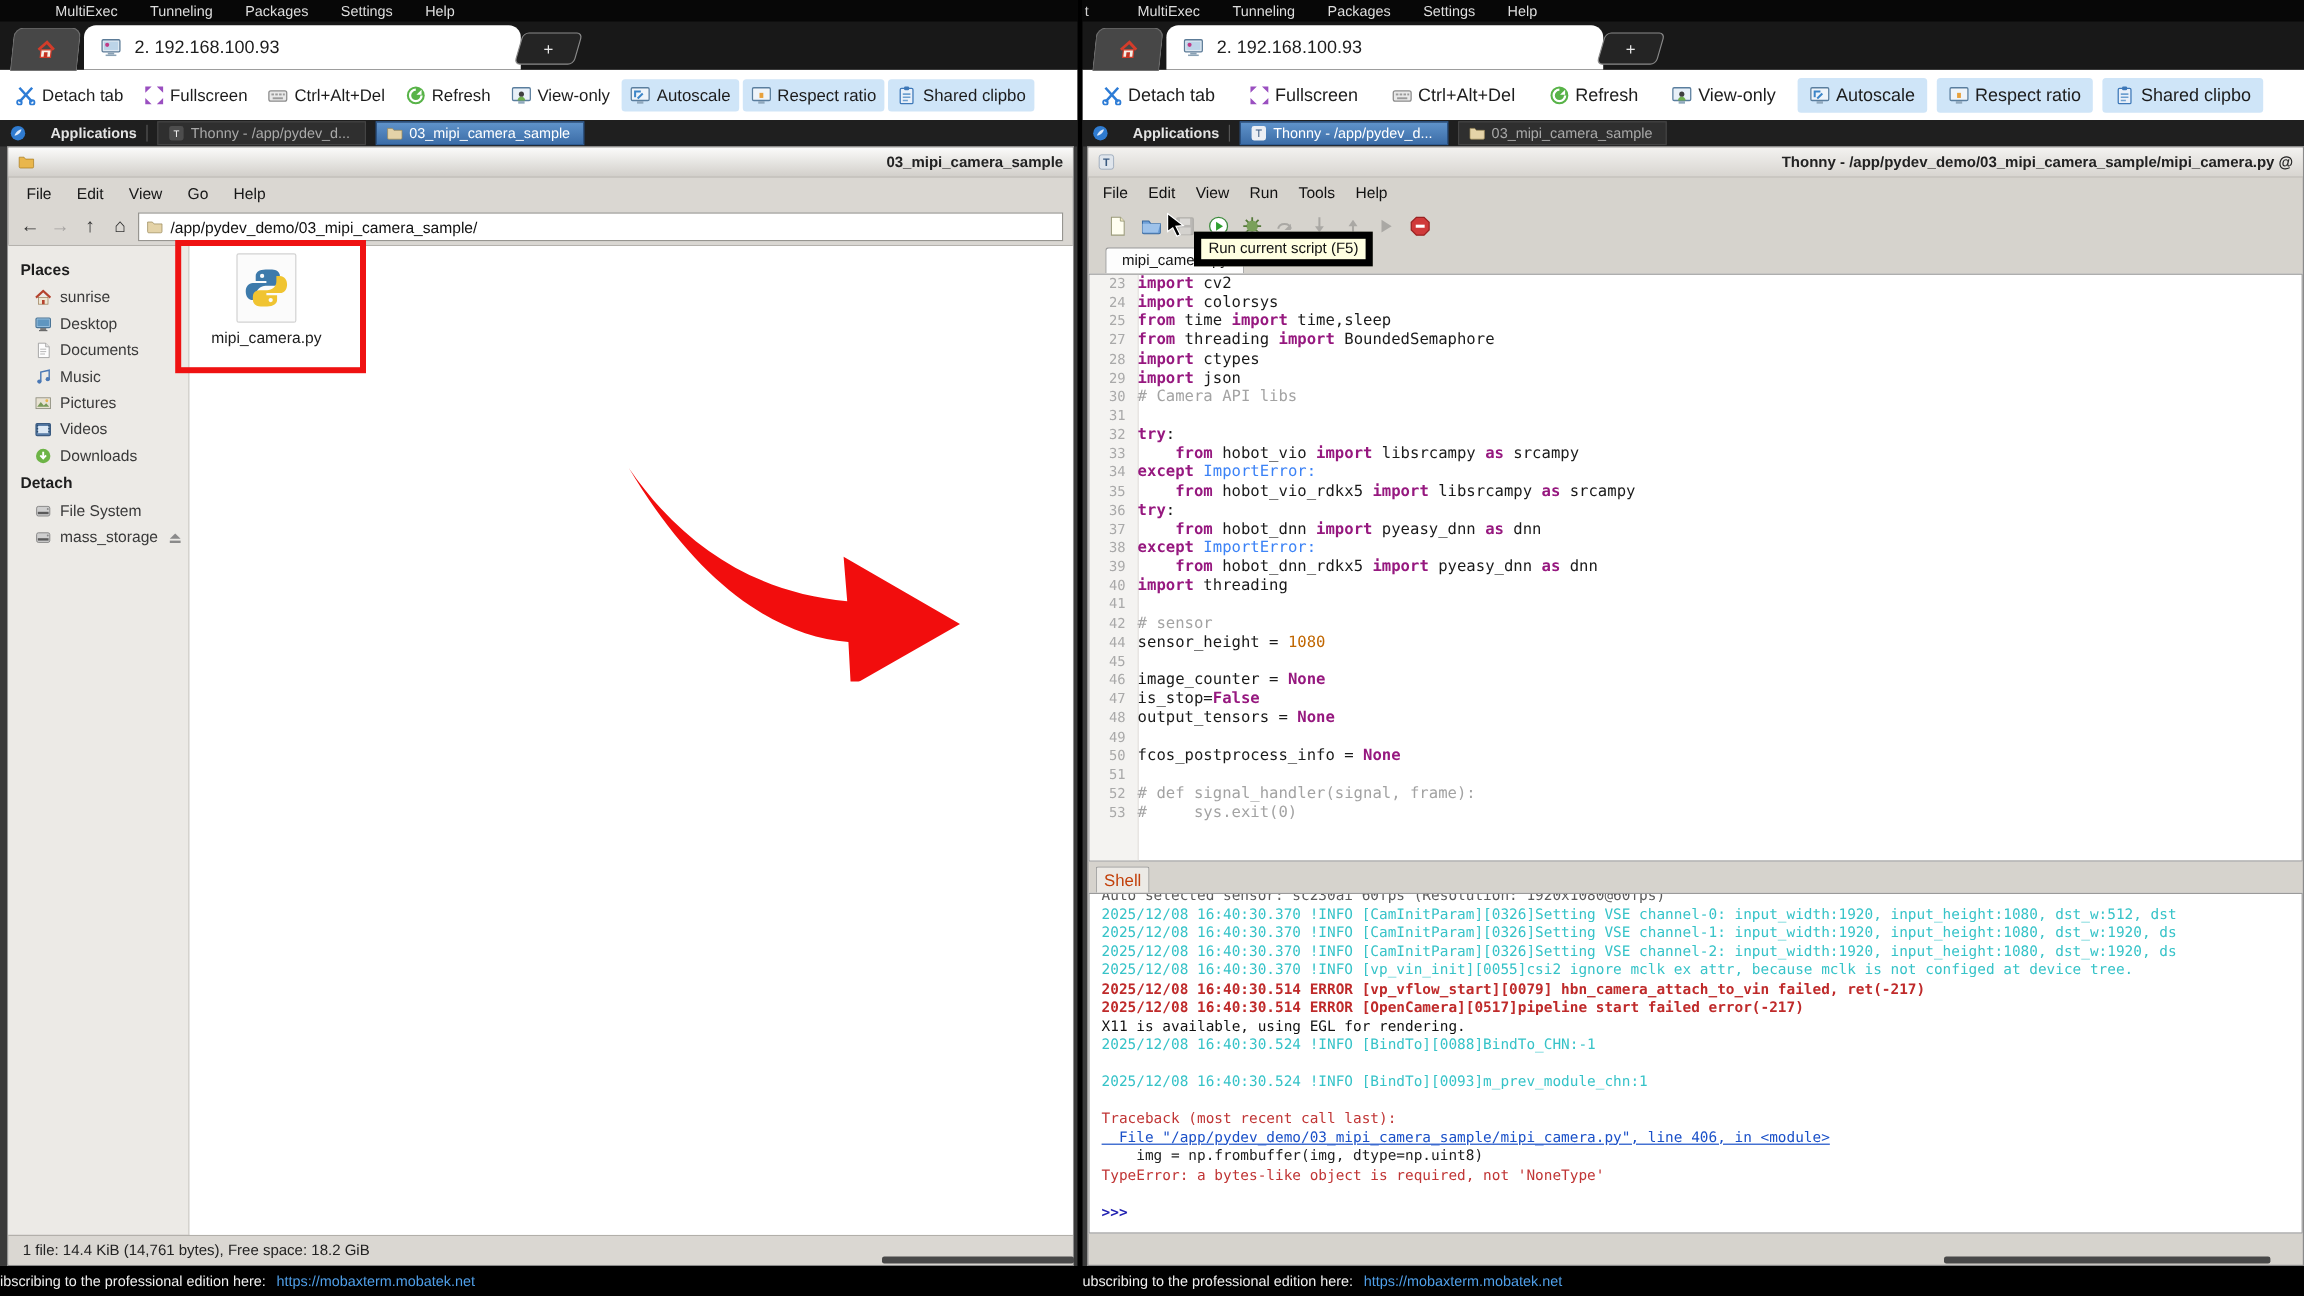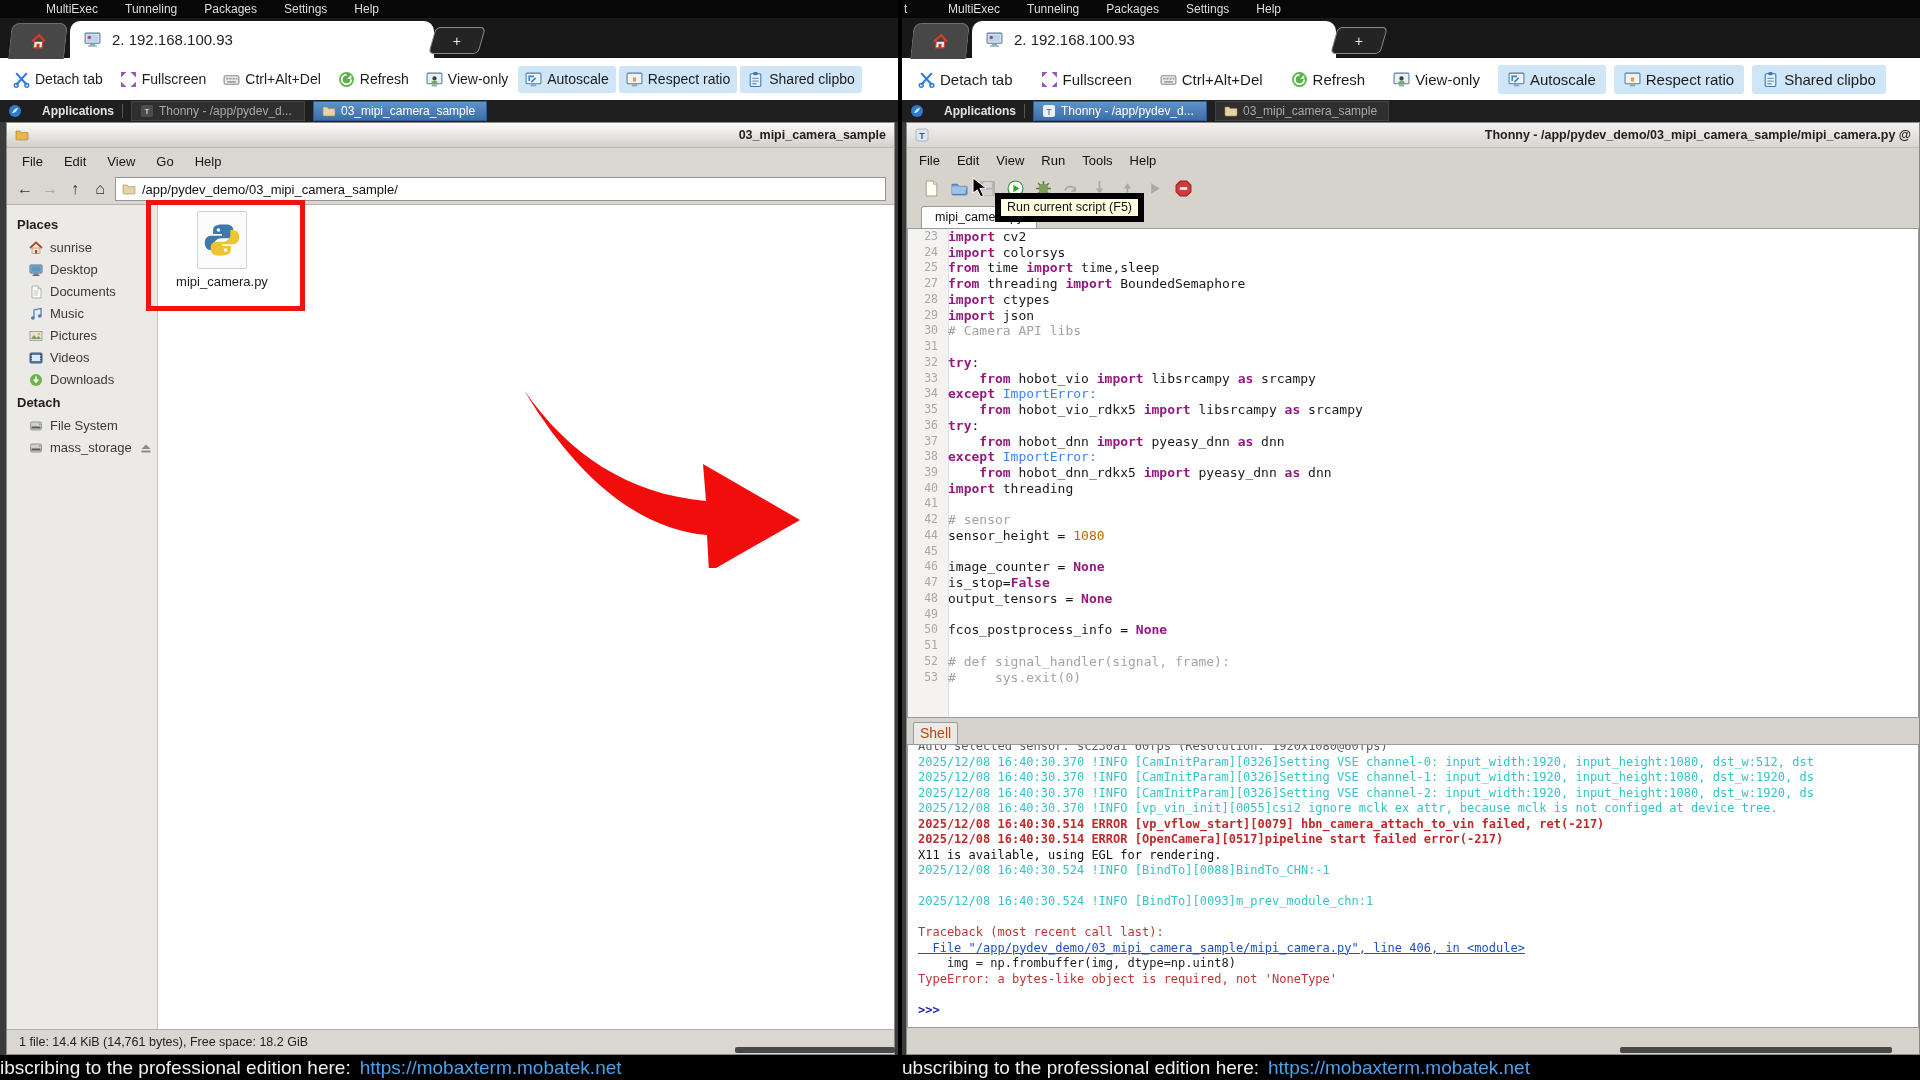--- a/index.html
+++ b/index.html
@@ -96,21 +96,21 @@
   .sl.error{color:#bf2a2a;font-weight:700}
   .sl.error2{color:#c03535}
   .sl.link span{color:#1a50c8;text-decoration:underline}
   .sl.code span{color:#222}
   .sl.prompt{color:#2323b2;font-weight:700}
   .th-gap{flex:1}
 
   
   .anno-rect{position:absolute;left:146px;top:200px;width:149px;height:101px;border:5px solid #ef1212;z-index:20}
   .anno-arrow{position:absolute;left:516px;top:382px;z-index:20}
-  .bottombar{position:absolute;bottom:0;height:25px;background:#000;color:#efefef;font-size:19px;display:flex;
+  .bottombar{position:absolute;bottom:0;height:25px;background:#000;color:#efefef;font-size:12px;display:flex;
              align-items:center;gap:9px;overflow:hidden;white-space:nowrap}
   #bb-left{left:0;width:898px}
   #bb-right{left:902px;width:1018px}
   .bburl{color:#4f9fe8}
 </style>
 </head>
 <body>
 
 <div class="win" id="win-left">
   <div class="menubar">

